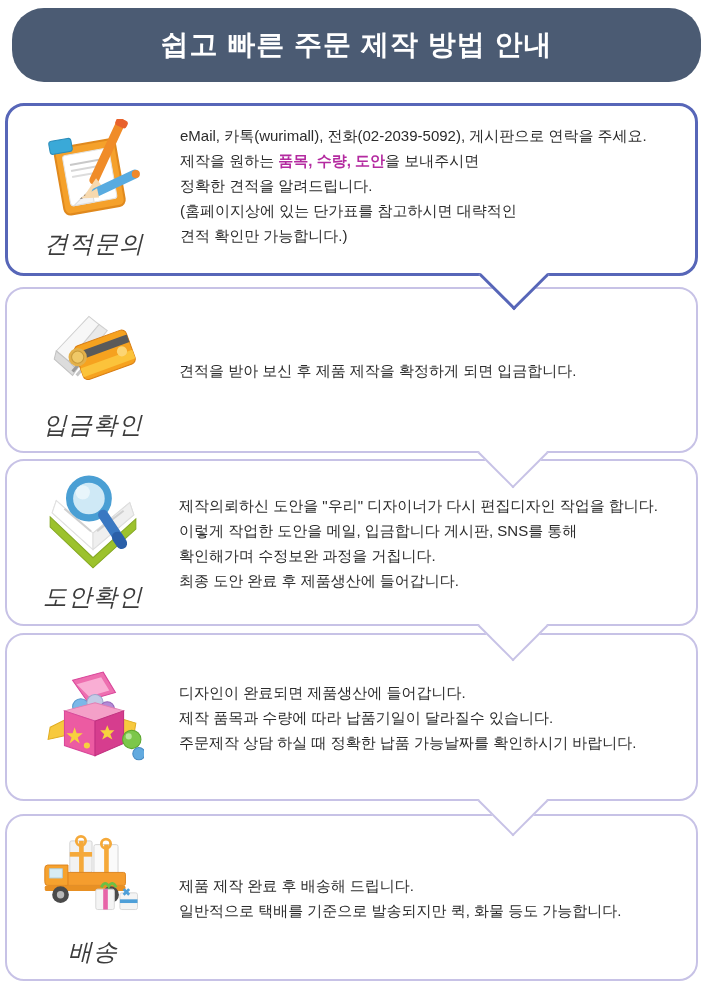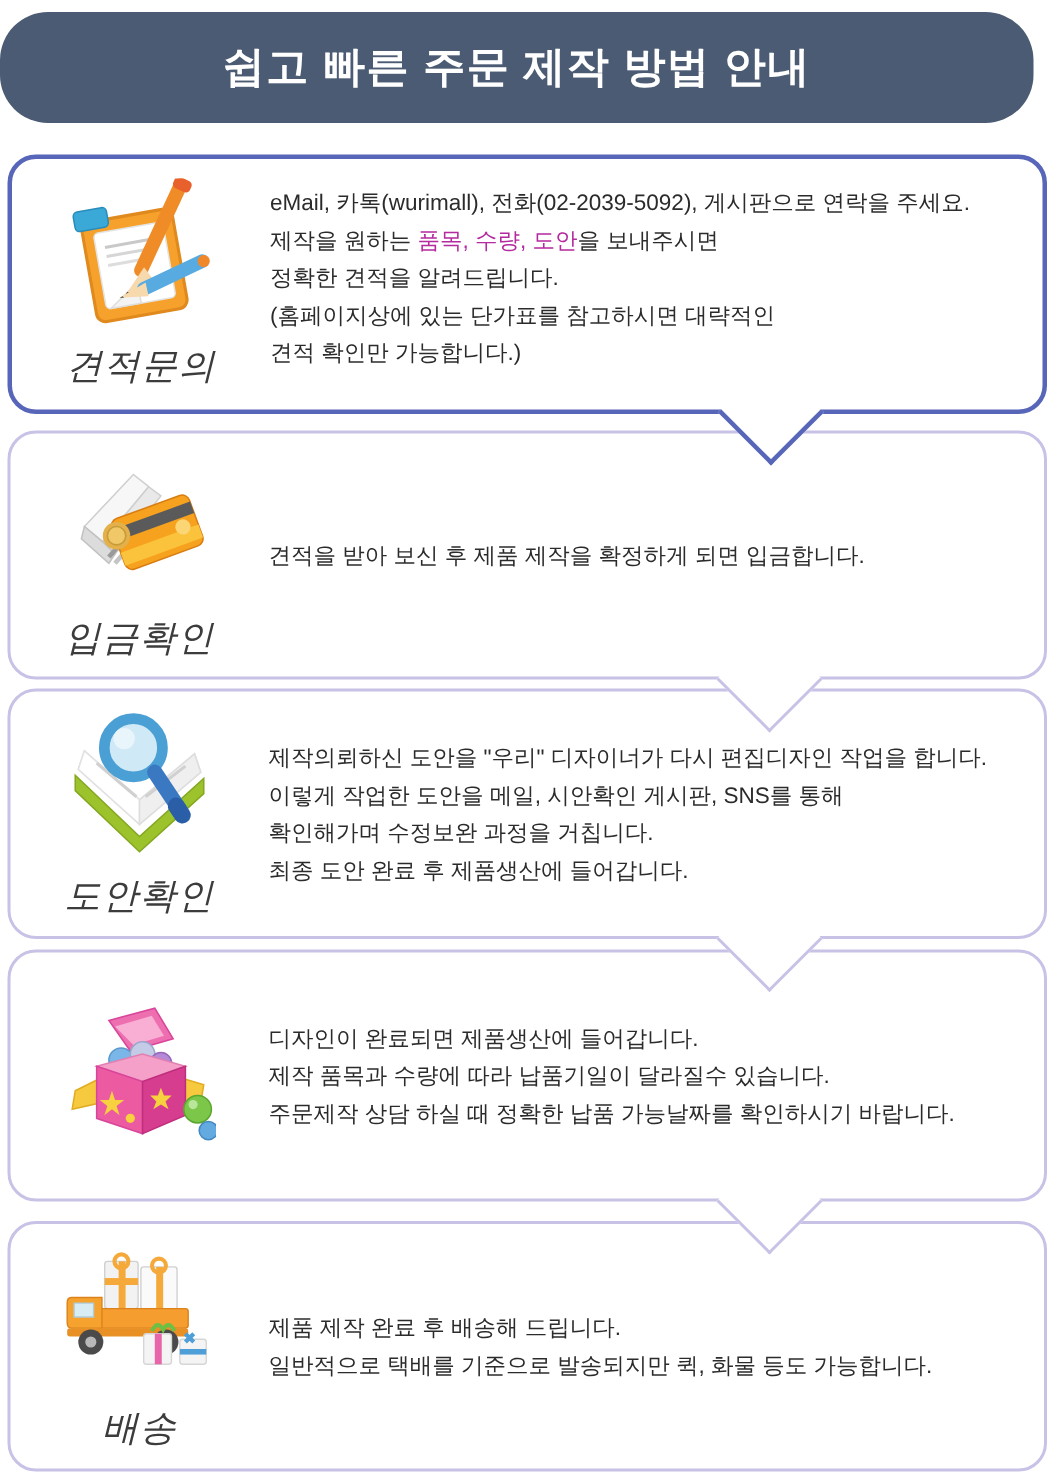--- a/index.html
+++ b/index.html
@@ -13,21 +13,21 @@
   * { box-sizing: border-box; margin: 0; padding: 0; }
   html, body { width: 704px; background: #fff; }
   body {
     position: relative;
     height: 988px;
     font-family: "Liberation Sans", sans-serif;
     overflow: hidden;
   }
   .header {
     position: absolute;
-    left: 0; top: 8px;
+    left: 12px; top: 8px;
     width: 689px; height: 74px;
     background: var(--header-bg);
     border-radius: 32px;
     display: flex; align-items: center; justify-content: center;
   }
   .header .title {
     color: #ffffff;
     font-size: 28px;
     font-weight: bold;
     letter-spacing: 1px;
@@ -86,21 +86,21 @@
     justify-content: center;
     font-size: 15px;
     line-height: 25px;
     color: var(--ink);
   }
   #b1 .text-col {
     align-self: stretch;
     justify-content: flex-start;
     padding-top: 17px;
   }
-  .text-col .hl { color: var(--hl); font-weight: normal; }
+  .text-col .hl { color: var(--hl); font-weight: bold; }
 </style>
 </head>
 <body>
 
 <div class="header">
   <div class="title">쉽고 빠른 주문 제작 방법 안내</div>
 </div>
 
 <div class="bubble first" id="b1">
   <div class="tail"></div>
@@ -172,21 +172,21 @@
       <line x1="80" y1="38" x2="54" y2="58" stroke="#d0d0d0" stroke-width="2"></line>
       <circle cx="46" cy="26" r="19" fill="#cfe9f6" stroke="#4a9fd4" stroke-width="7"></circle>
       <circle cx="40" cy="20" r="7" fill="#eaf6fc" opacity="0.9"></circle>
       <line x1="60" y1="42" x2="76" y2="66" stroke="#3a78c2" stroke-width="10" stroke-linecap="round"></line>
       <line x1="74" y1="64" x2="78" y2="70" stroke="#2a5fa8" stroke-width="11" stroke-linecap="round"></line>
     </svg>
     <div class="step-label">도안확인</div>
   </div>
   <div class="text-col">
       <div><span>제작의뢰하신 도안을 "우리" 디자이너가 다시 편집디자인 작업을 합니다.</span></div>
-      <div><span>이렇게 작업한 도안을 메일, 시안확인 게시판, SNS를 통해</span></div>
+      <div><span>이렇게 작업한 도안을 메일, 입금합니다 게시판, SNS를 통해</span></div>
       <div><span>확인해가며 수정보완 과정을 거칩니다.</span></div>
       <div><span>최종 도안 완료 후 제품생산에 들어갑니다.</span></div>
     </div>
 </div>
 
 <div class="bubble" id="b4">
   <div class="tail"></div>
   <div class="icon-col">
     <svg viewBox="0 0 100 100">
       <polygon points="8,60 24,52 24,68 6,72" fill="#f7c93e" stroke="#e0ad22"></polygon>

